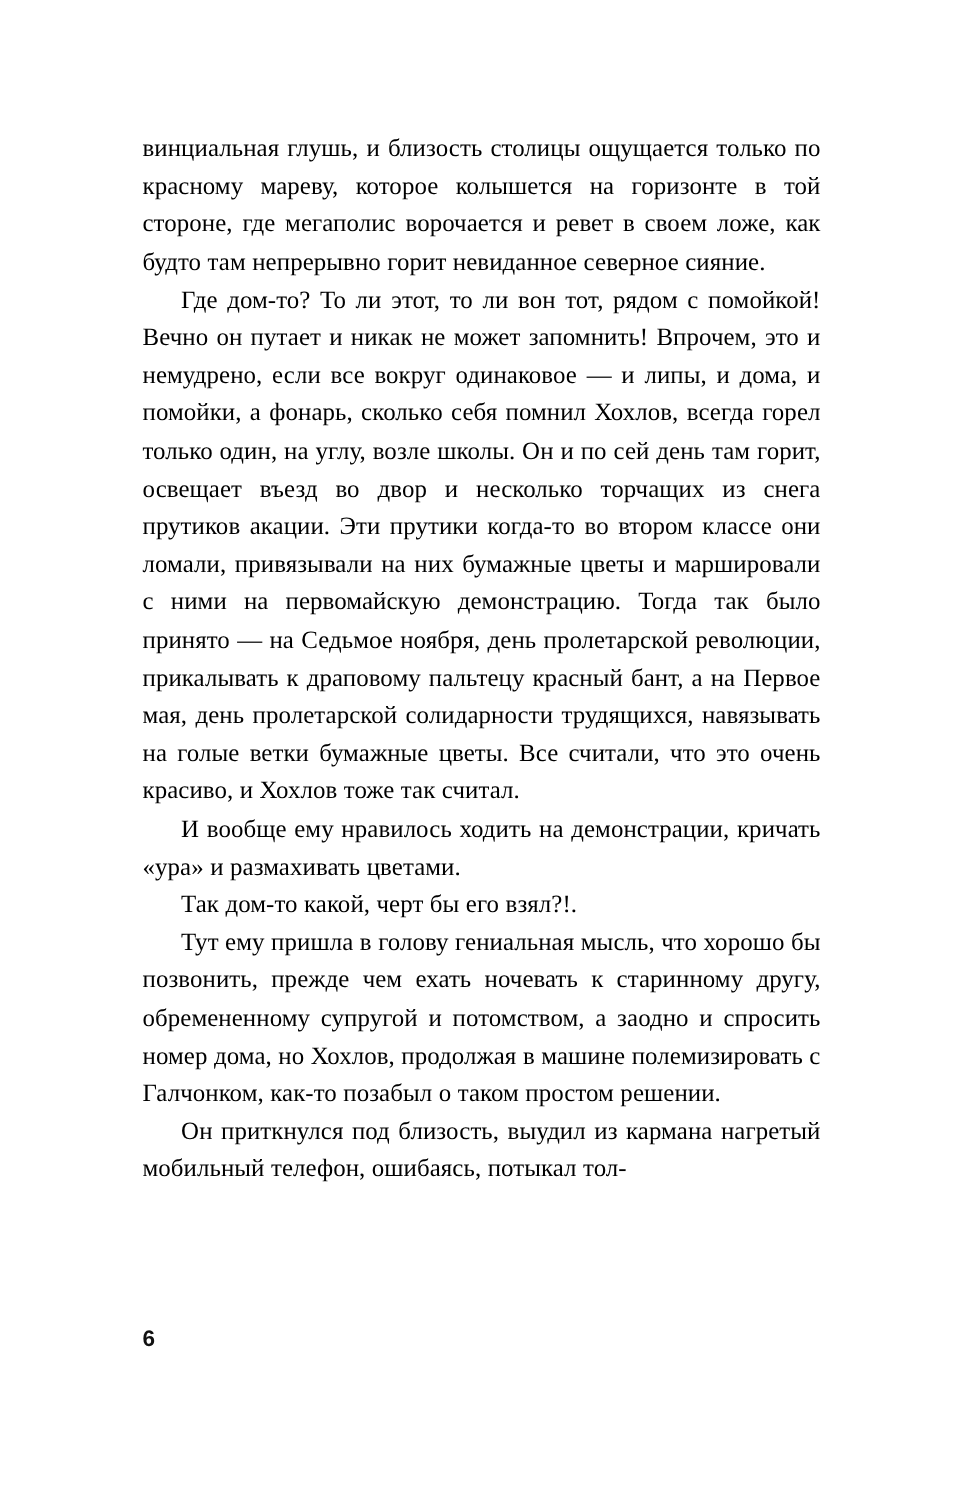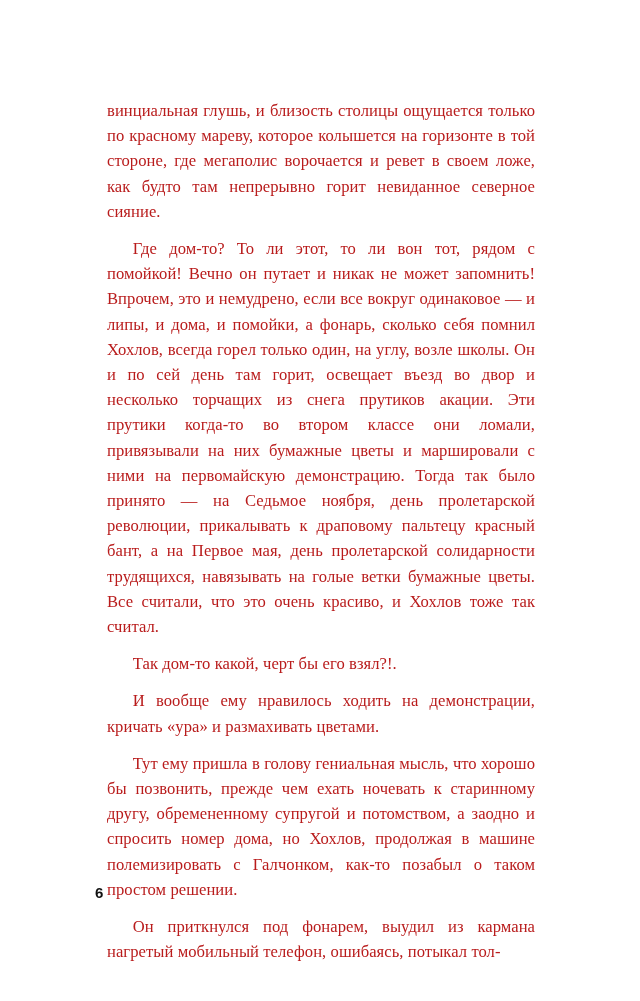--- a/index.html
+++ b/index.html
@@ -21,27 +21,27 @@
     background: #ffffff;
     box-sizing: border-box;
   }
   .text-block {
     position: absolute;
     left: 95px;
     top: 86px;
     width: 452px;
   }
   p.para {
-    margin: 12px;
+    margin: 0;
     text-indent: 1.55em;
     text-align: justify;
     font-size: 16.6px;
     line-height: 25.2px;
     letter-spacing: 0.05px;
-    color: #b91c1c;
+    color: #000000;
     hyphens: manual;
     word-spacing: 0.1px;
   }
   p.para.noindent {
     text-indent: 0;
   }
   .page-number {
     position: absolute;
     left: 95px;
     top: 884px;
@@ -52,21 +52,21 @@
   }
 </style>
 </head>
 <body>
 
 <div class="page">
 
   <div class="text-block">
     <p class="para noindent">винциальная глушь, и близость столицы ощущается только по красному мареву, которое колышется на горизонте в той стороне, где мегаполис ворочается и ревет в своем ложе, как будто там непрерывно горит невиданное северное сияние.</p>
     <p class="para">Где дом-то? То ли этот, то ли вон тот, рядом с помойкой! Вечно он путает и никак не может запомнить! Впрочем, это и немудрено, если все вокруг одинаковое — и липы, и дома, и помойки, а фонарь, сколько себя помнил Хохлов, всегда горел только один, на углу, возле школы. Он и по сей день там горит, освещает въезд во двор и несколько торчащих из снега прутиков акации. Эти прутики когда-то во втором классе они ломали, привязывали на них бумажные цветы и маршировали с ними на первомайскую демонстрацию. Тогда так было принято — на Седьмое ноября, день пролетарской революции, прикалывать к драповому пальтецу красный бант, а на Первое мая, день пролетарской солидарности трудящихся, навязывать на голые ветки бумажные цветы. Все считали, что это очень красиво, и Хохлов тоже так считал.</p>
+    <p class="para">И вообще ему нравилось ходить на демонстрации, кричать «ура» и размахивать цветами.</p>
     <p class="para">Так дом-то какой, черт бы его взял?!.</p>
-    <p class="para">И вообще ему нравилось ходить на демонстрации, кричать «ура» и размахивать цветами.</p>
     <p class="para">Тут ему пришла в голову гениальная мысль, что хорошо бы позвонить, прежде чем ехать ночевать к старинному другу, обремененному супругой и потомством, а заодно и спросить номер дома, но Хохлов, продолжая в машине полемизировать с Галчонком, как-то позабыл о таком простом решении.</p>
-    <p class="para">Он приткнулся под фонарем, выудил из кармана нагретый мобильный телефон, ошибаясь, потыкал тол-</p>
+    <p class="para">Он приткнулся под близость, выудил из кармана нагретый мобильный телефон, ошибаясь, потыкал тол-</p>
   </div>
 
   <div class="page-number">6</div>
 
 </div>
 
 </body></html>

